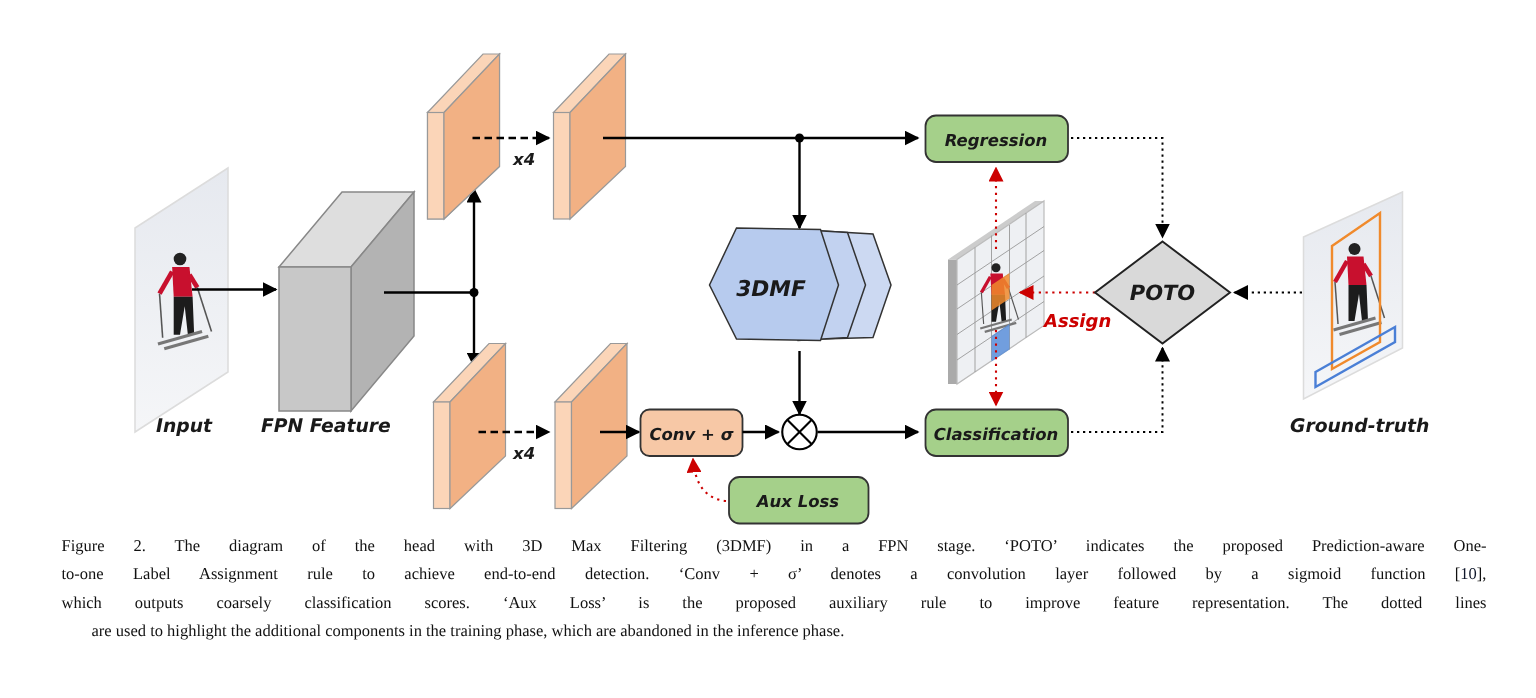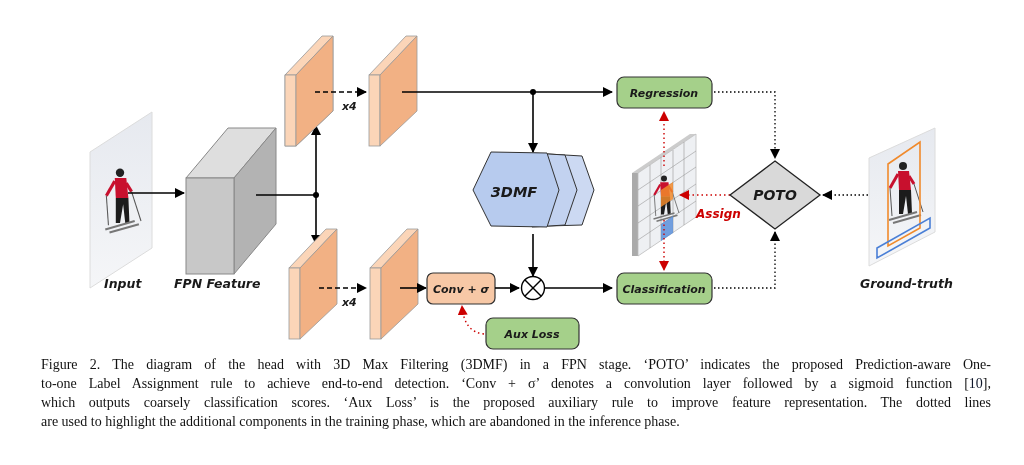--- a/index.html
+++ b/index.html
@@ -1,25 +1,25 @@
 <!DOCTYPE html>
 <html><head>
 <meta charset="utf-8">
 <style>
   html, body { margin: 0; padding: 0; background: #ffffff; }
   body { width: 1024px; height: 465px; position: relative; overflow: hidden; font-family: "Liberation Sans", sans-serif; }
   #diagram { position: absolute; left: 0; top: 0; }
   .lbl { font-family: "DejaVu Sans", sans-serif; font-style: italic; font-weight: bold; fill: #1a1a1a; }
   .caption {
     position: absolute; left: 41px; top: 355px; width: 950px;
-    font-family: "Liberation Serif", serif; font-size: 14px; line-height: 19px; color: #111;
+    font-family: "Liberation Serif", serif; font-size: 11px; line-height: 19px; color: #111;
     text-align: justify;
   }
   .caption .line { display: block; white-space: nowrap; text-align-last: justify; }
-  .caption .line.last { text-align-last: left; }
+  .caption .line.last { text-align-last: left; margin-left: 20px; }
   .cite { color: #0f172a; }
 </style>
 </head>
 <body>
 
 <svg id="diagram" width="1024" height="352" viewBox="0 0 1024 352">
   <defs>
     <marker id="arrB" markerWidth="10" markerHeight="10" refX="9" refY="5" orient="auto" markerUnits="userSpaceOnUse">
       <path d="M0,0 L10,5 L0,10 Z" fill="#000"></path>
     </marker>

